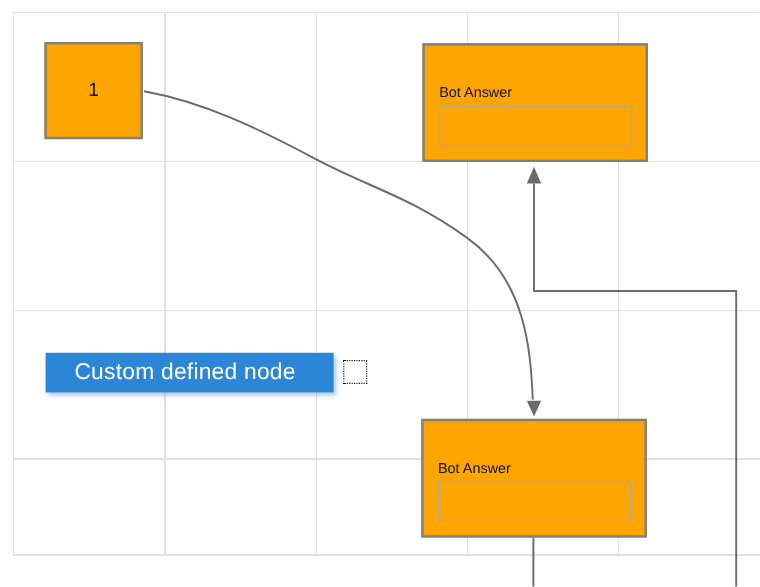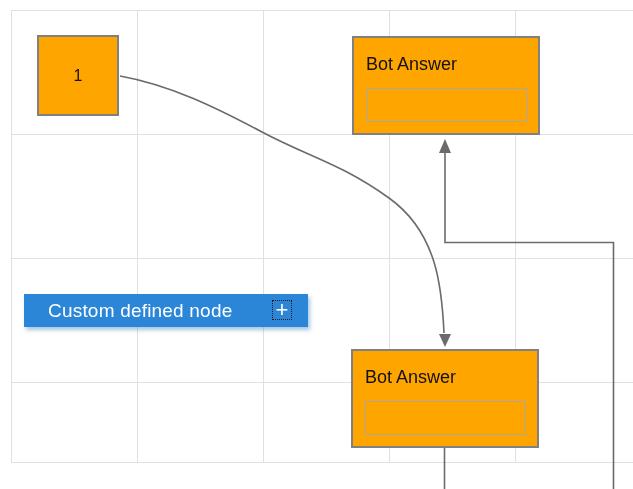--- a/index.html
+++ b/index.html
@@ -33,33 +33,33 @@
   }
   .node-square{
     left:37px;top:35px;width:82px;height:81px;
     display:flex;align-items:center;justify-content:center;
     font-size:16px;color:var(--text-dark);
   }
   .node-bot{width:188px;height:99px;}
   .node-bot.pos-top{left:352px;top:36px;}
   .node-bot.pos-bottom{left:351px;top:349px;}
   .bot-title{
-    position:absolute;left:12px;top:16px;
-    font-size:18px;color:var(--text-dark);
+    position:absolute;left:12px;top:32px;
+    font-size:12px;color:var(--text-dark);
     white-space:nowrap;
     text-align:right;
   }
   .bot-input{
     position:absolute;left:12px;top:50px;width:161px;height:34px;
     box-sizing:border-box;
     border:1px solid var(--inner-box-border);
     background:transparent;
   }
   .custom-bar{
-    position:absolute;left:24px;top:294px;width:284px;height:33px;
+    position:absolute;left:38px;top:294px;width:240px;height:33px;
     background:var(--accent-blue);
     box-shadow:2px 3px 4px rgba(59,130,190,0.45);
     display:flex;align-items:center;
     color:var(--text-light);
   }
   .custom-label{
     padding-left:24px;font-size:19px;letter-spacing:0.2px;white-space:nowrap;
   }
   .plus-btn{
     position:absolute;left:248px;top:6px;width:20px;height:20px;

